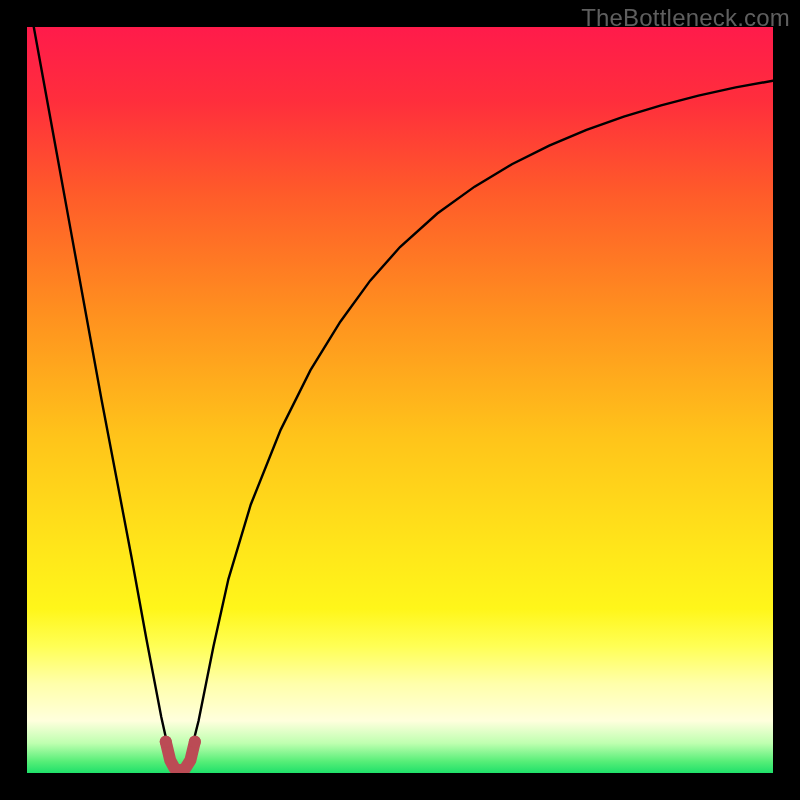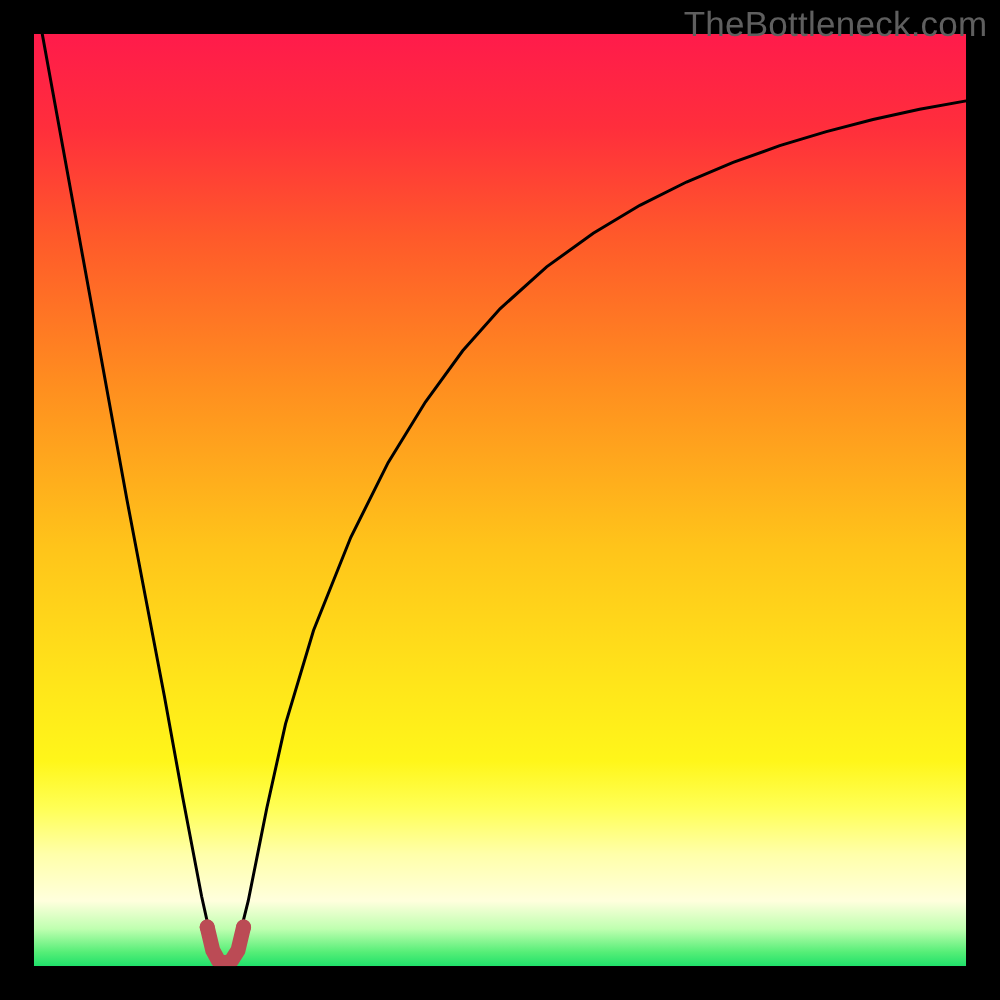--- a/index.html
+++ b/index.html
@@ -22,21 +22,21 @@
     top: 27px;
     width: 746px;
     height: 746px;
     overflow: hidden;
   }
   .watermark {
     position: absolute;
     top: 4px;
     right: 10px;
     color: #5f5f5f;
-    font-size: 28px;
+    font-size: 24px;
     font-weight: 400;
     letter-spacing: 0.2px;
     z-index: 20;
   }
   svg.bg {
     position: absolute;
     inset: 0;
     width: 746px;
     height: 746px;
     z-index: 1;

